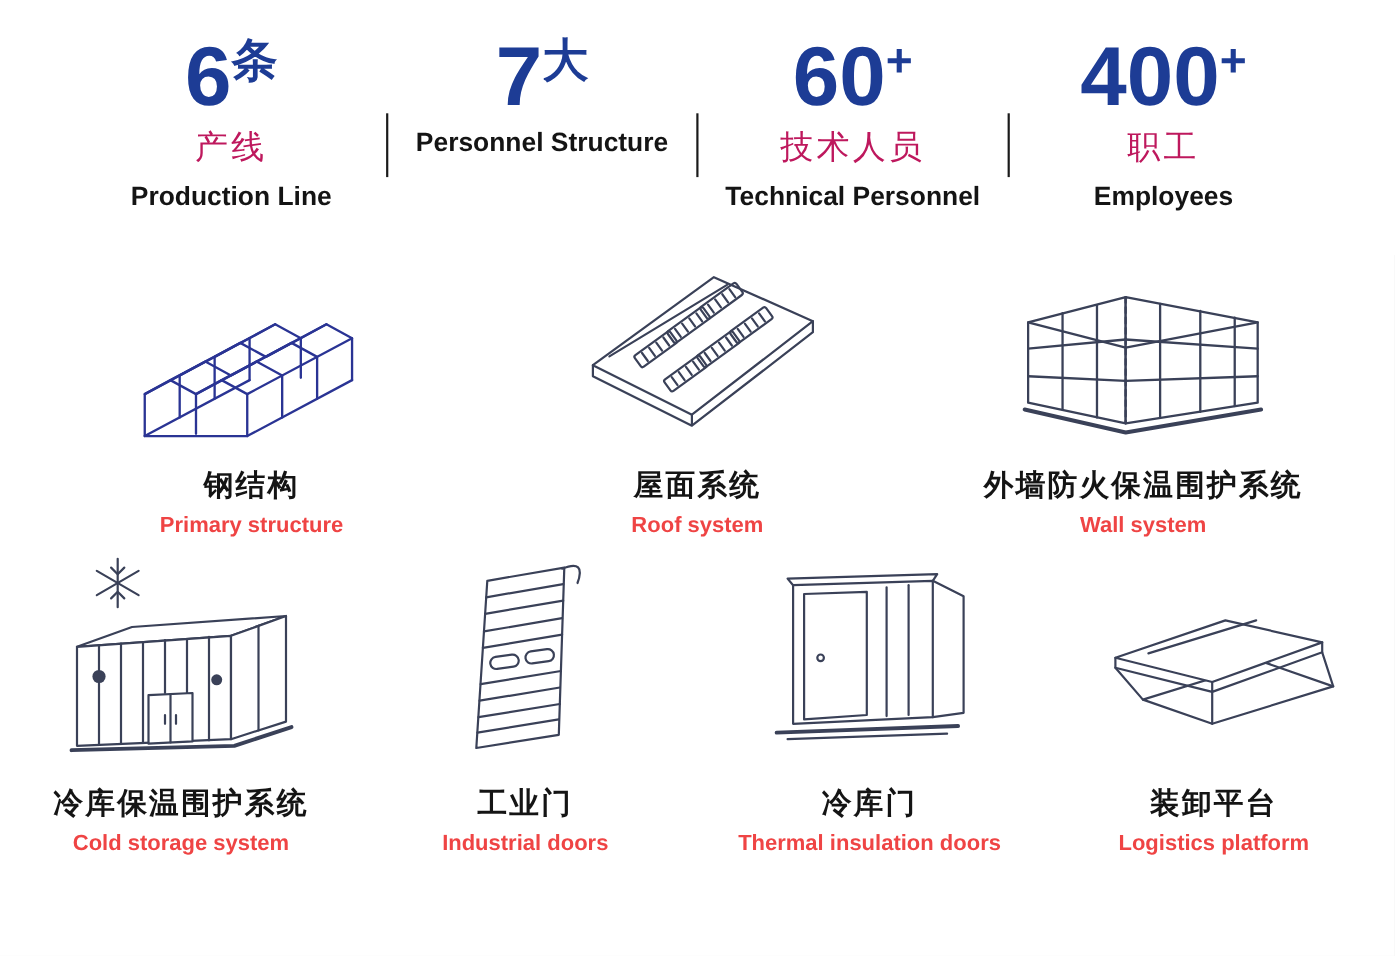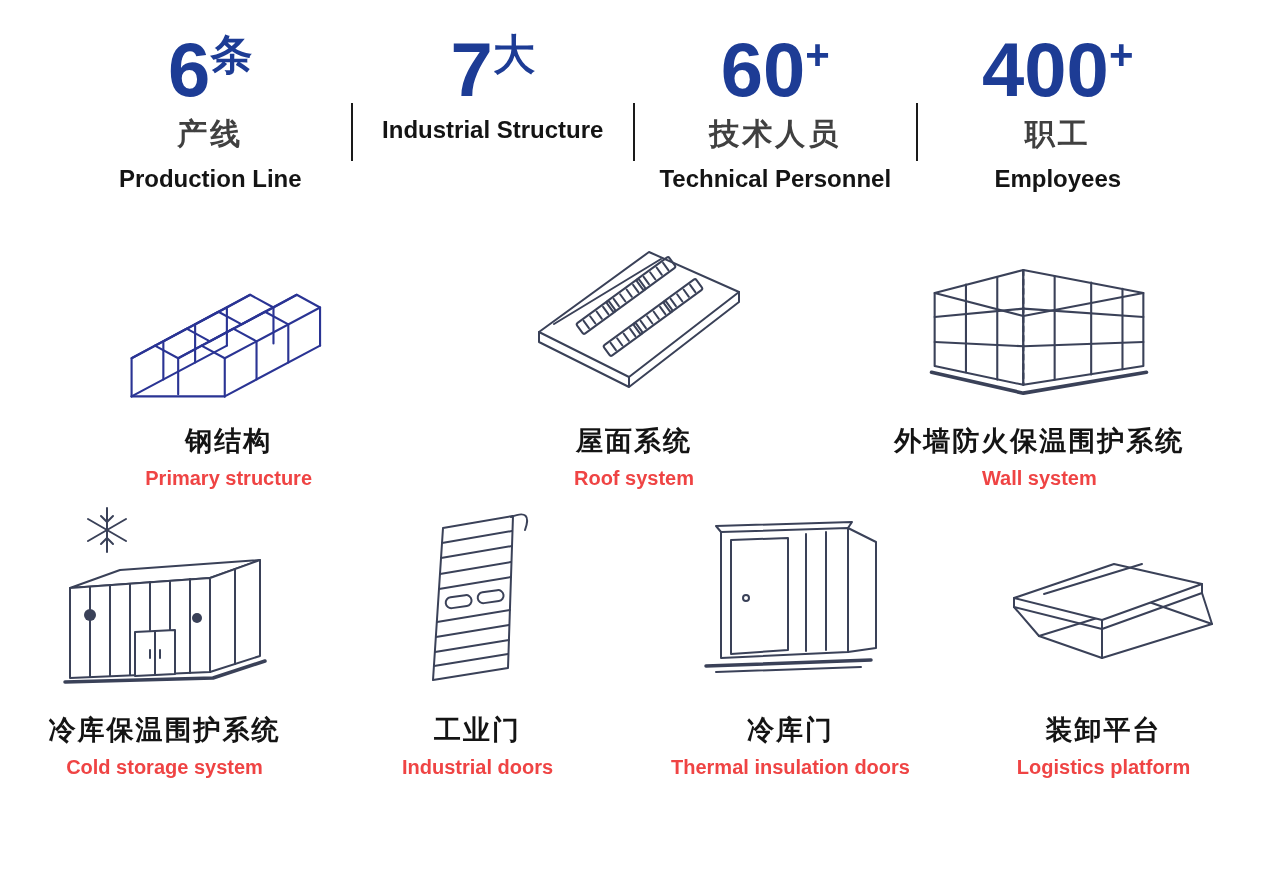--- a/index.html
+++ b/index.html
@@ -5,21 +5,21 @@
   * { margin:0; padding:0; box-sizing:border-box; }
   body { background:#e9e9e9; font-family:"Liberation Sans", sans-serif; }
   .page { width:1268px; height:869px; background:#ffffff; margin:0 auto; overflow:hidden; }
 
   
   .stats { display:flex; align-items:stretch; padding:34px 70px 0 70px; }
   .stat { flex:1; text-align:center; }
   .stat-number-wrap { display:inline-flex; align-items:flex-start; line-height:1; }
   .stat-number { font-size:76px; font-weight:700; color:#1d3c95; line-height:0.95; }
   .stat-unit { font-size:42px; font-weight:700; color:#1d3c95; margin-top:0px; }
-  .stat-cn { font-size:30px; font-weight:700; color:#404040; margin-top:8px; letter-spacing:3px; }
+  .stat-cn { font-size:30px; font-weight:400; color:#be185d; margin-top:8px; letter-spacing:3px; }
   .stat-en { font-size:24px; font-weight:700; color:#141414; margin-top:10px; }
   .stat-divider { width:2px; height:58px; background:#1a1a1a; align-self:center; margin-top:36px; }
 
   
   .row { display:flex; padding:0 26px; }
   .row1 { margin-top:26px; }
   .row2 { margin-top:18px;gap:36px; }
   .cell { flex:1; display:flex; flex-direction:column; align-items:center; justify-content:flex-end; }
   .icon { height:188px; display:flex; align-items:flex-end; justify-content:center; }
   .cell-cn { font-size:27px; font-weight:700; color:#141414; margin-top:16px; letter-spacing:2px; }
@@ -50,21 +50,21 @@
       <div class="stat-en">Production Line</div>
     </div>
 
     <div class="stat-divider"></div>
 
     <div class="stat">
       <div class="stat-number-wrap">
         <span class="stat-number">7</span>
         <span class="stat-unit">大</span>
       </div>
-      <div class="stat-en">Industrial Structure</div>
+      <div class="stat-en">Personnel Structure</div>
     </div>
 
     <div class="stat-divider"></div>
 
     <div class="stat">
       <div class="stat-number-wrap">
         <span class="stat-number">60</span>
         <span class="stat-unit">+</span>
       </div>
       <div class="stat-cn">技术人员</div>

